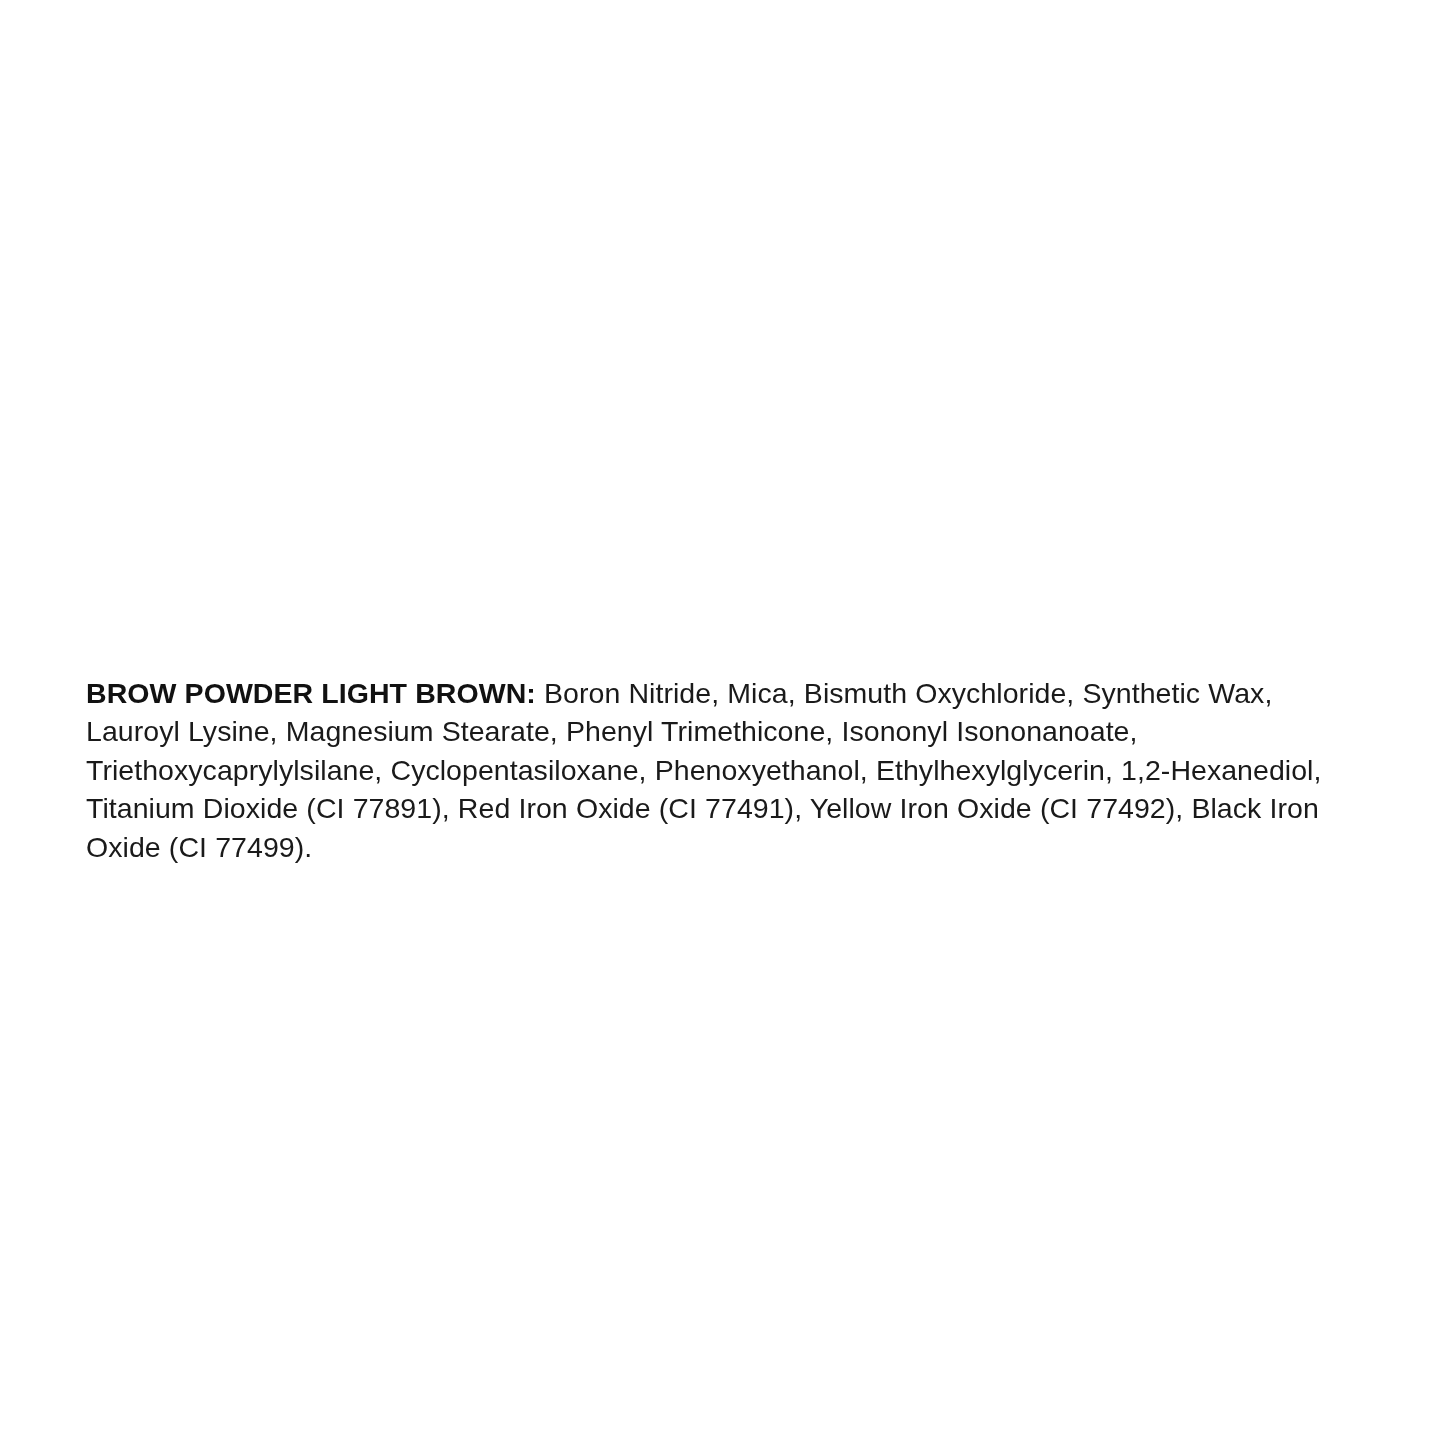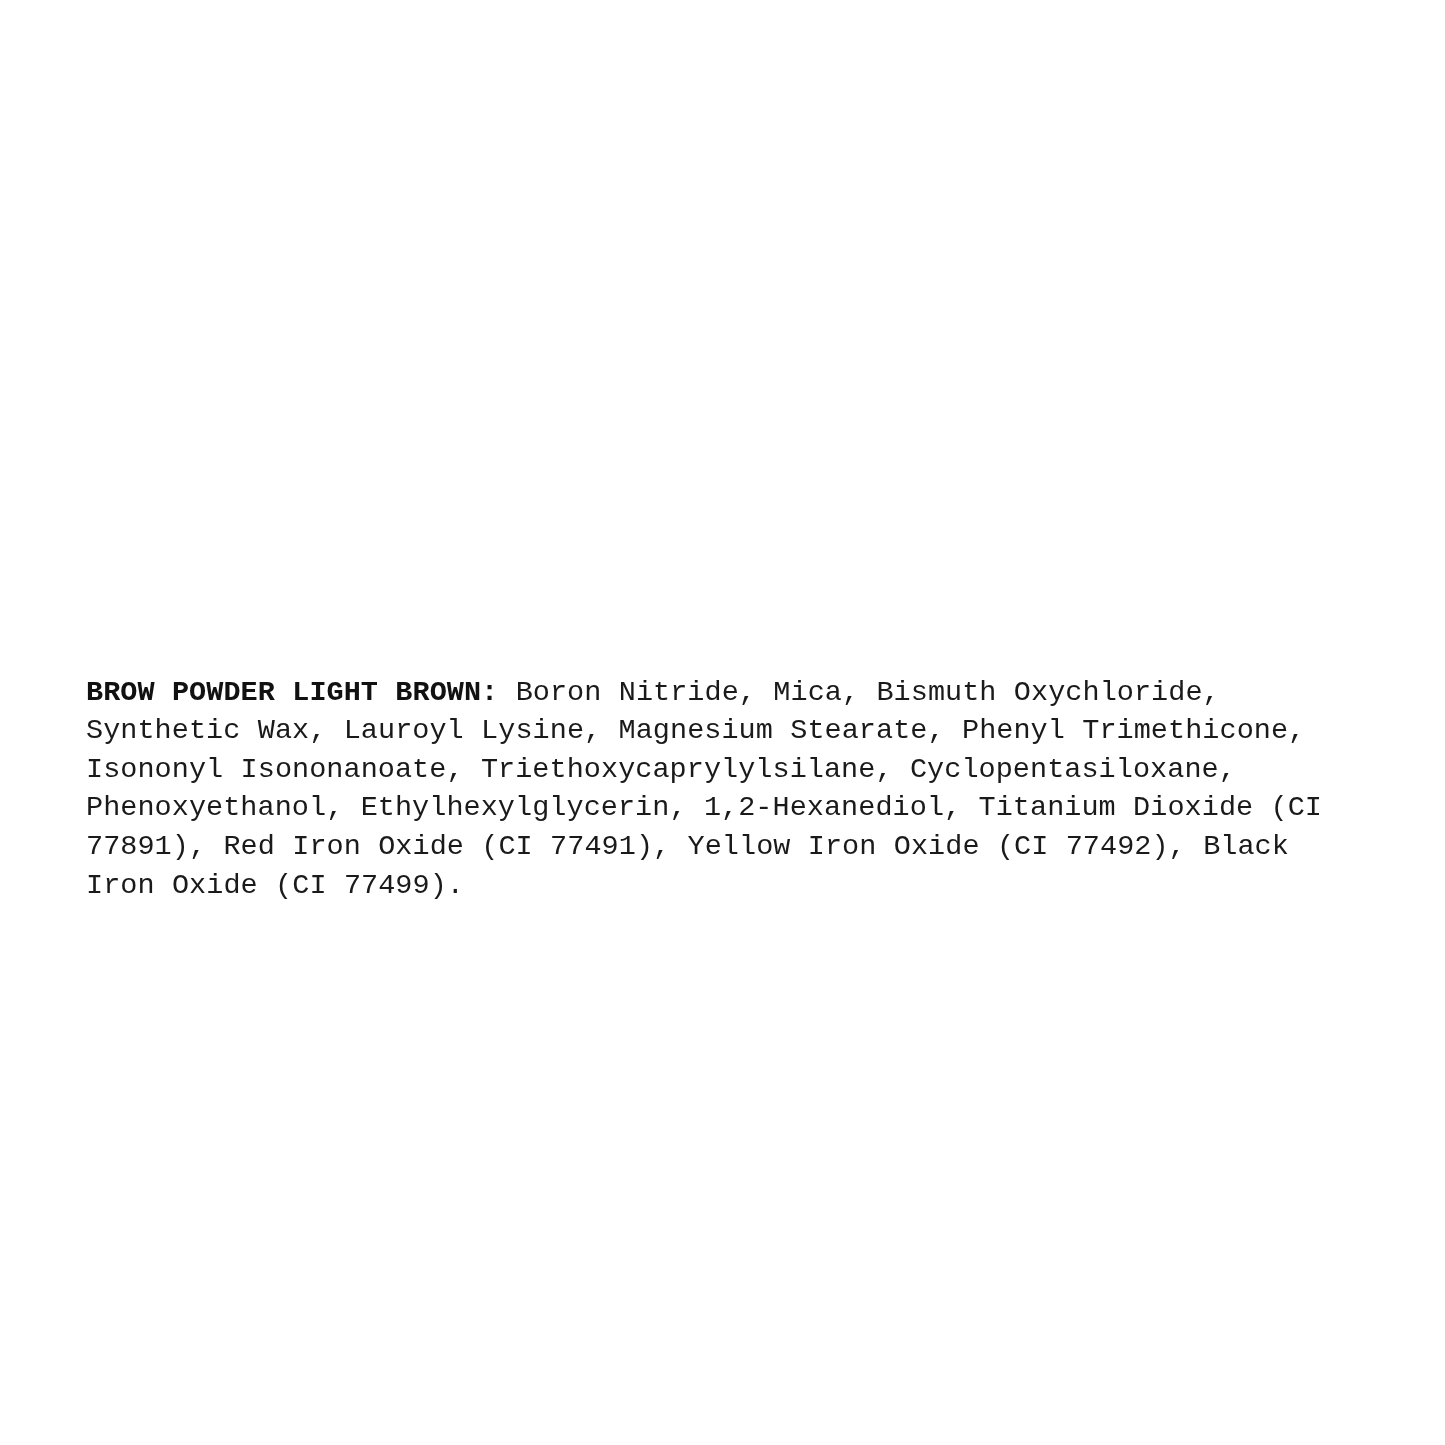--- a/index.html
+++ b/index.html
@@ -6,21 +6,21 @@
     margin: 0;
     padding: 0;
     background: #ffffff;
   }
   .page {
     position: relative;
     width: 1445px;
     height: 1102px;
     background: #ffffff;
     overflow: hidden;
-    font-family: Liberation Mono, monospace;
+    font-family: Liberation Sans, sans-serif;
     -webkit-font-smoothing: antialiased;
   }
   .ingredients-block {
     position: absolute;
     left: 86px;
     top: 645px;
     width: 1272px;
     color: #1a1a1a;
     font-size: 28.5px;
     line-height: 1.355;

